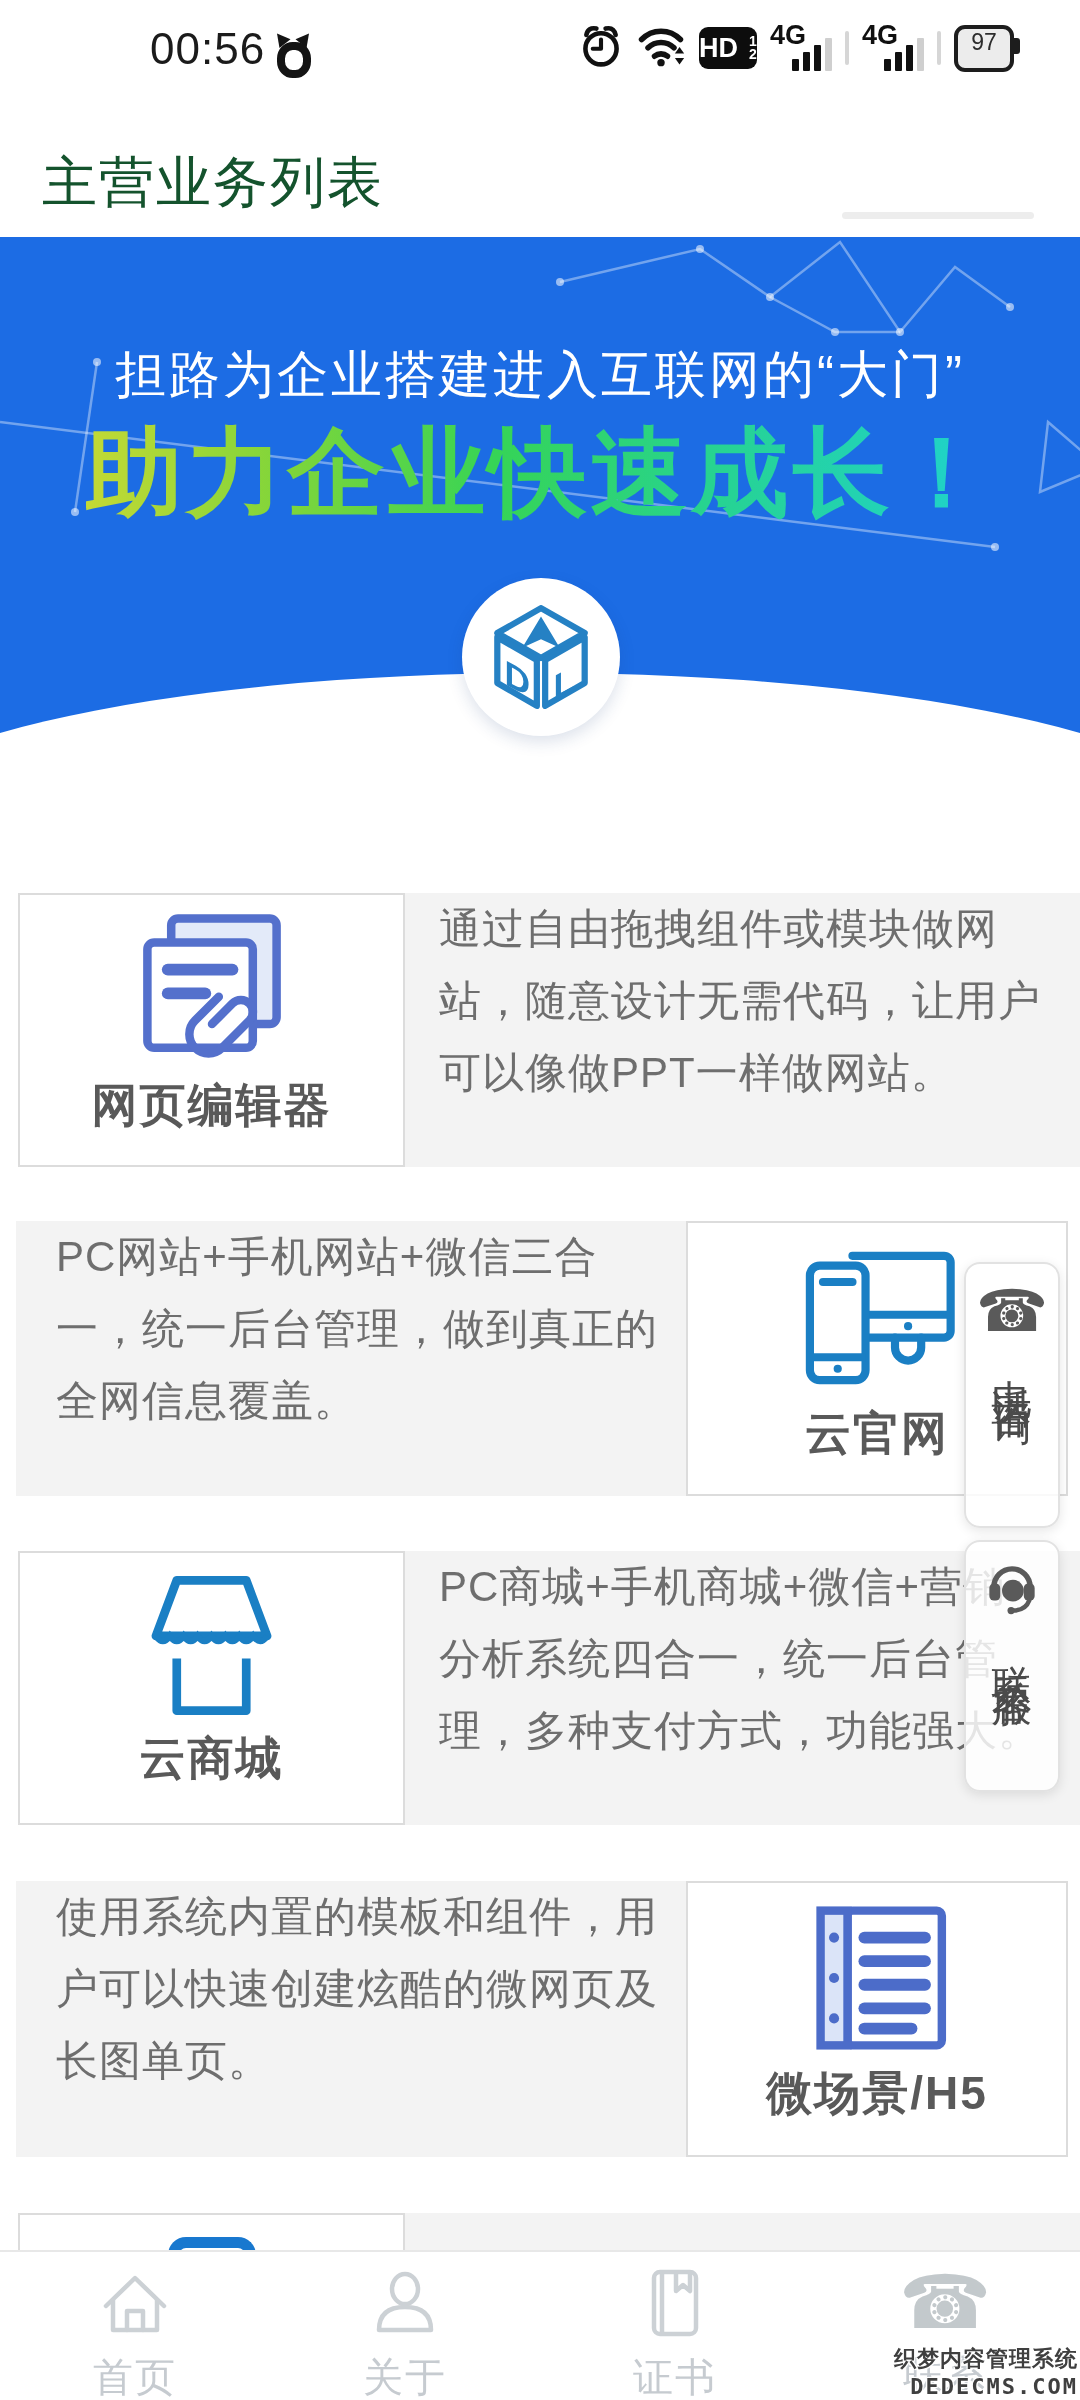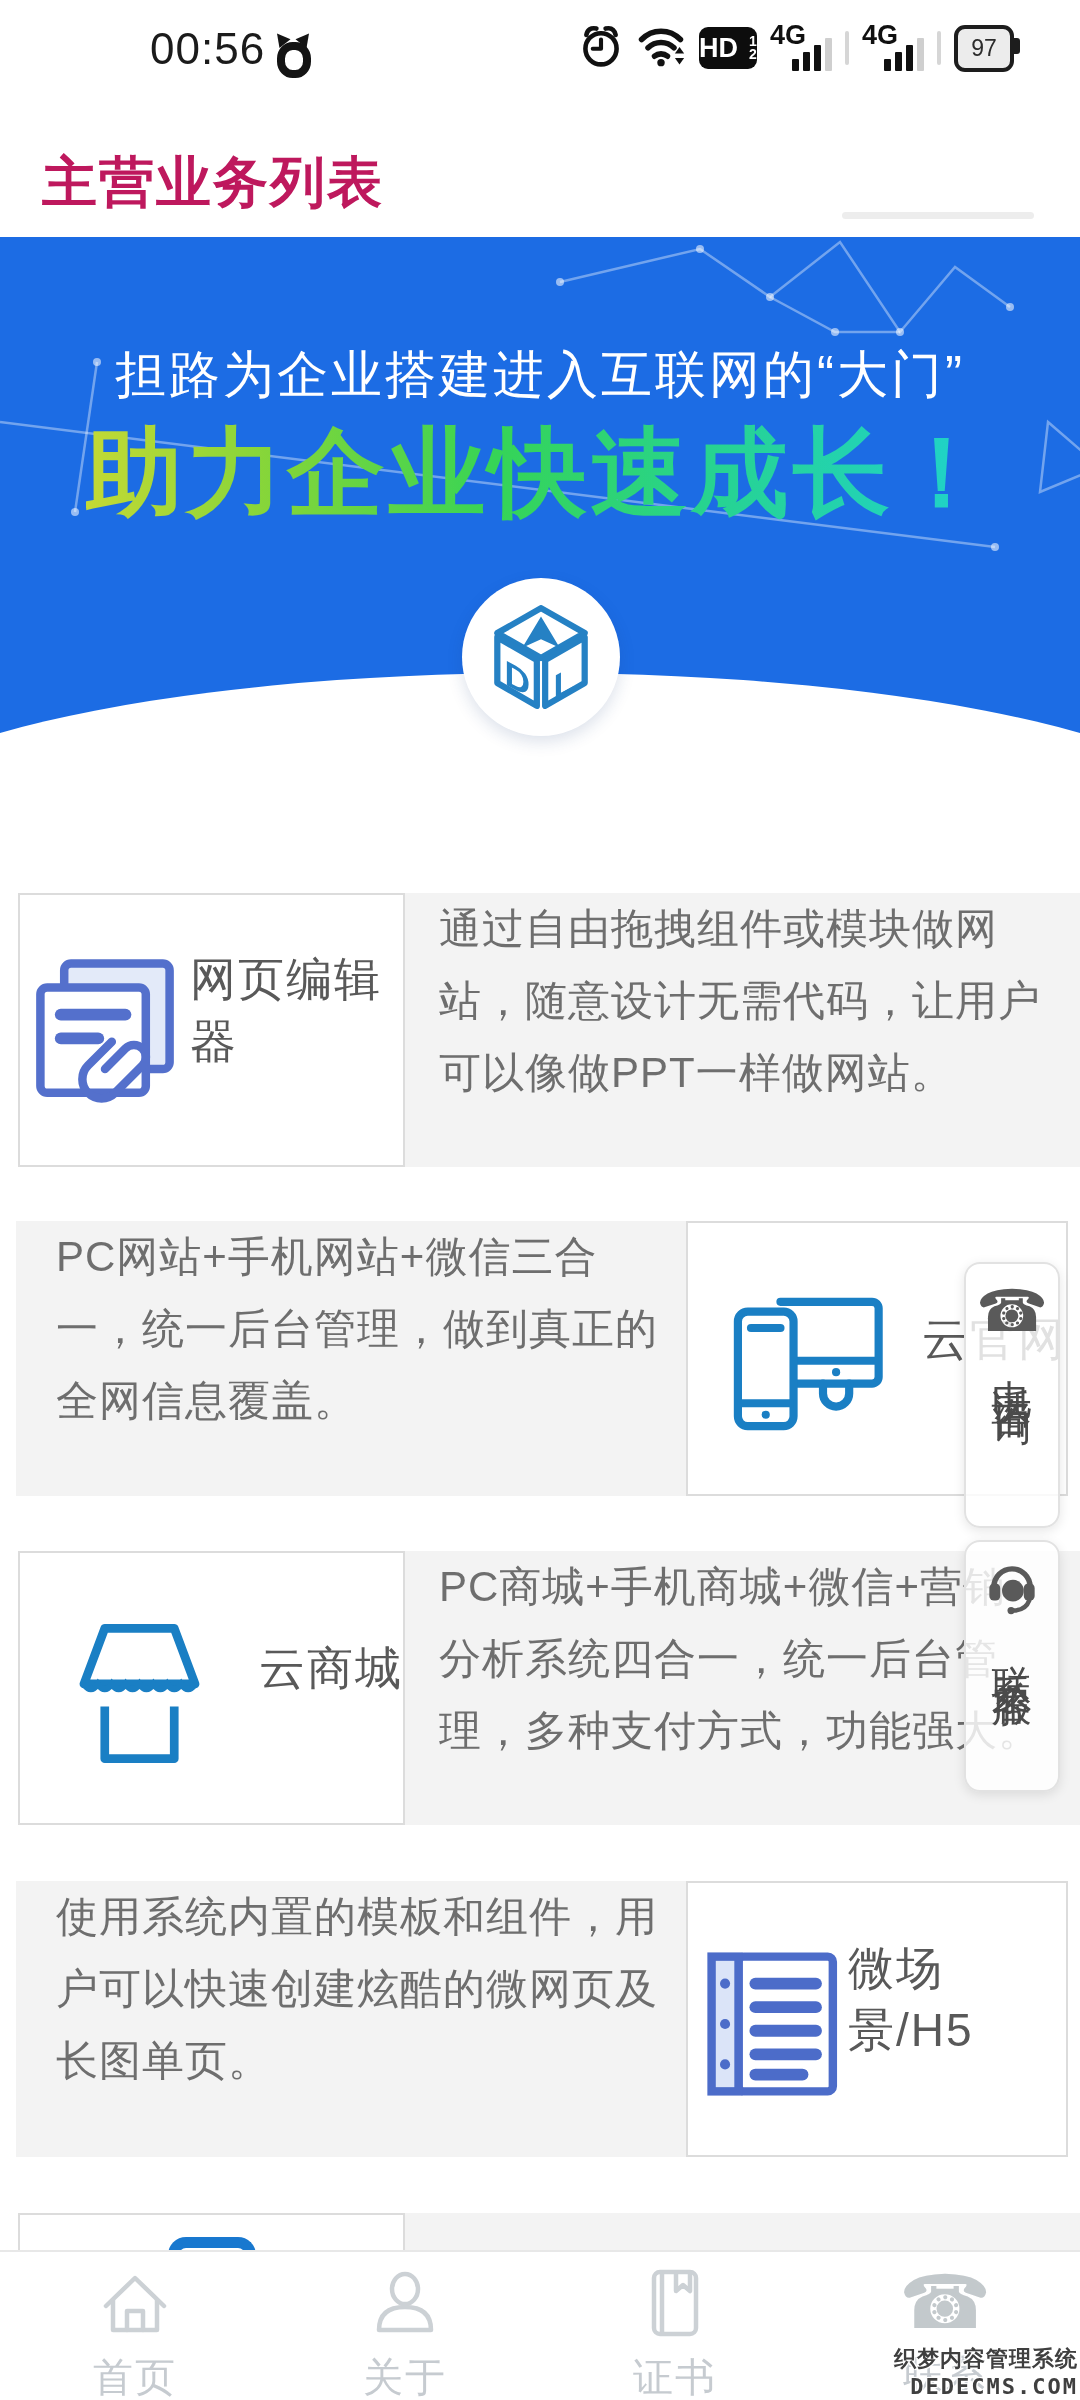--- a/index.html
+++ b/index.html
@@ -19,44 +19,44 @@
   .hd-badge .hd{font-size:27px;font-weight:bold;letter-spacing:0;}
   .hd-badge .sub{display:flex;flex-direction:column;font-size:14px;font-weight:bold;line-height:13px;}
   .sig{position:relative;width:62px;height:50px;}
   .sig .g{position:absolute;left:0;top:-3px;font-size:27px;font-weight:600;color:#101010;}
   .sig .bars{position:absolute;right:0;bottom:2px;display:flex;align-items:flex-end;gap:4px;}
   .sig .bars i{display:block;width:7px;background:#101010;border-radius:1px;}
   .sig .bars i.b1{height:12px}.sig .bars i.b2{height:19px}.sig .bars i.b3{height:26px}
   .sig .bars i.b4{height:33px;background:#cfcfcf;}
   .sdiv{width:4px;height:34px;background:#d6d6d6;border-radius:2px;}
   .battery{position:relative;width:60px;height:47px;border:4px solid #1d1d1d;border-radius:11px;background:#ececec;
-    display:flex;align-items:center;justify-content:center;box-sizing:border-box;}
+    display:flex;justify-content:center;box-sizing:border-box;}
   .battery .pct{font-size:23px;color:#2c2c2c;}
   .battery .nub{position:absolute;right:-10px;top:9px;width:6px;height:16px;background:#1d1d1d;border-radius:0 3px 3px 0;}
 
   
-  .page-title{position:absolute;left:42px;top:146px;font-size:55px;color:#be185d;letter-spacing:2px;font-weight:700;}
+  .page-title{position:absolute;left:42px;top:146px;font-size:55px;color:#14532d;letter-spacing:2px;font-weight:400;}
   .deco-line{position:absolute;left:842px;top:212px;width:192px;height:7px;background:#ededed;border-radius:4px;}
 
   
   .banner{position:absolute;left:0;top:237px;width:1080px;height:509px;background:#1c6ce4;overflow:hidden;z-index:1;}
   .banner svg.net{position:absolute;left:0;top:0;}
   .banner-line1{position:absolute;left:0;top:104px;width:100%;text-align:center;font-size:51px;color:#ffffff;letter-spacing:3px;}
   .banner-line2{position:absolute;left:0;top:172px;width:100%;text-align:center;}
   .banner-line2 span{display:inline-block;font-size:97px;font-weight:bold;letter-spacing:4px;
     background:linear-gradient(90deg,#c3d935 0%,#7fd53a 22%,#36d456 45%,#27d38f 68%,#1fd2cf 100%);
     -webkit-background-clip:text;background-clip:text;color:transparent;}
   .curve{position:absolute;left:-160px;top:436px;width:1400px;height:330px;background:#ffffff;border-radius:50%;}
   .logo-circle{position:absolute;left:462px;top:578px;width:158px;height:158px;border-radius:50%;background:#fff;
     box-shadow:0 6px 16px rgba(30,60,120,.15);z-index:2;display:flex;align-items:center;justify-content:center;}
 
   
   .card{position:absolute;left:0;width:1080px;}
   .card .box{position:absolute;top:0;bottom:0;background:#fff;border:2px solid #dcdcdc;box-sizing:border-box;
-    display:flex;align-items:center;}
+    display:flex;flex-direction:column;align-items:center;font-weight:bold;}
   .card .box .icon-wrap{flex:1;display:flex;align-items:center;justify-content:center;padding-top:10px;}
   .card .box .label{margin-bottom:38px;font-size:46px;color:#595959;letter-spacing:2px;}
   .card .desc{position:absolute;top:0;bottom:0;background:#f3f3f3;display:flex;
     font-size:42px;color:#6e6e6e;line-height:72px;letter-spacing:1px;box-sizing:border-box;}
   .card.icon-left .box{left:18px;width:387px;}
   .card.icon-left .desc{left:405px;right:0;padding:0 34px 0 34px;}
   .card.icon-right .desc{left:16px;width:670px;padding:0 20px 0 40px;}
   .card.icon-right .box{left:686px;width:382px;}
   .card1{top:893px;height:274px;}
   .card2{top:1221px;height:275px;}

